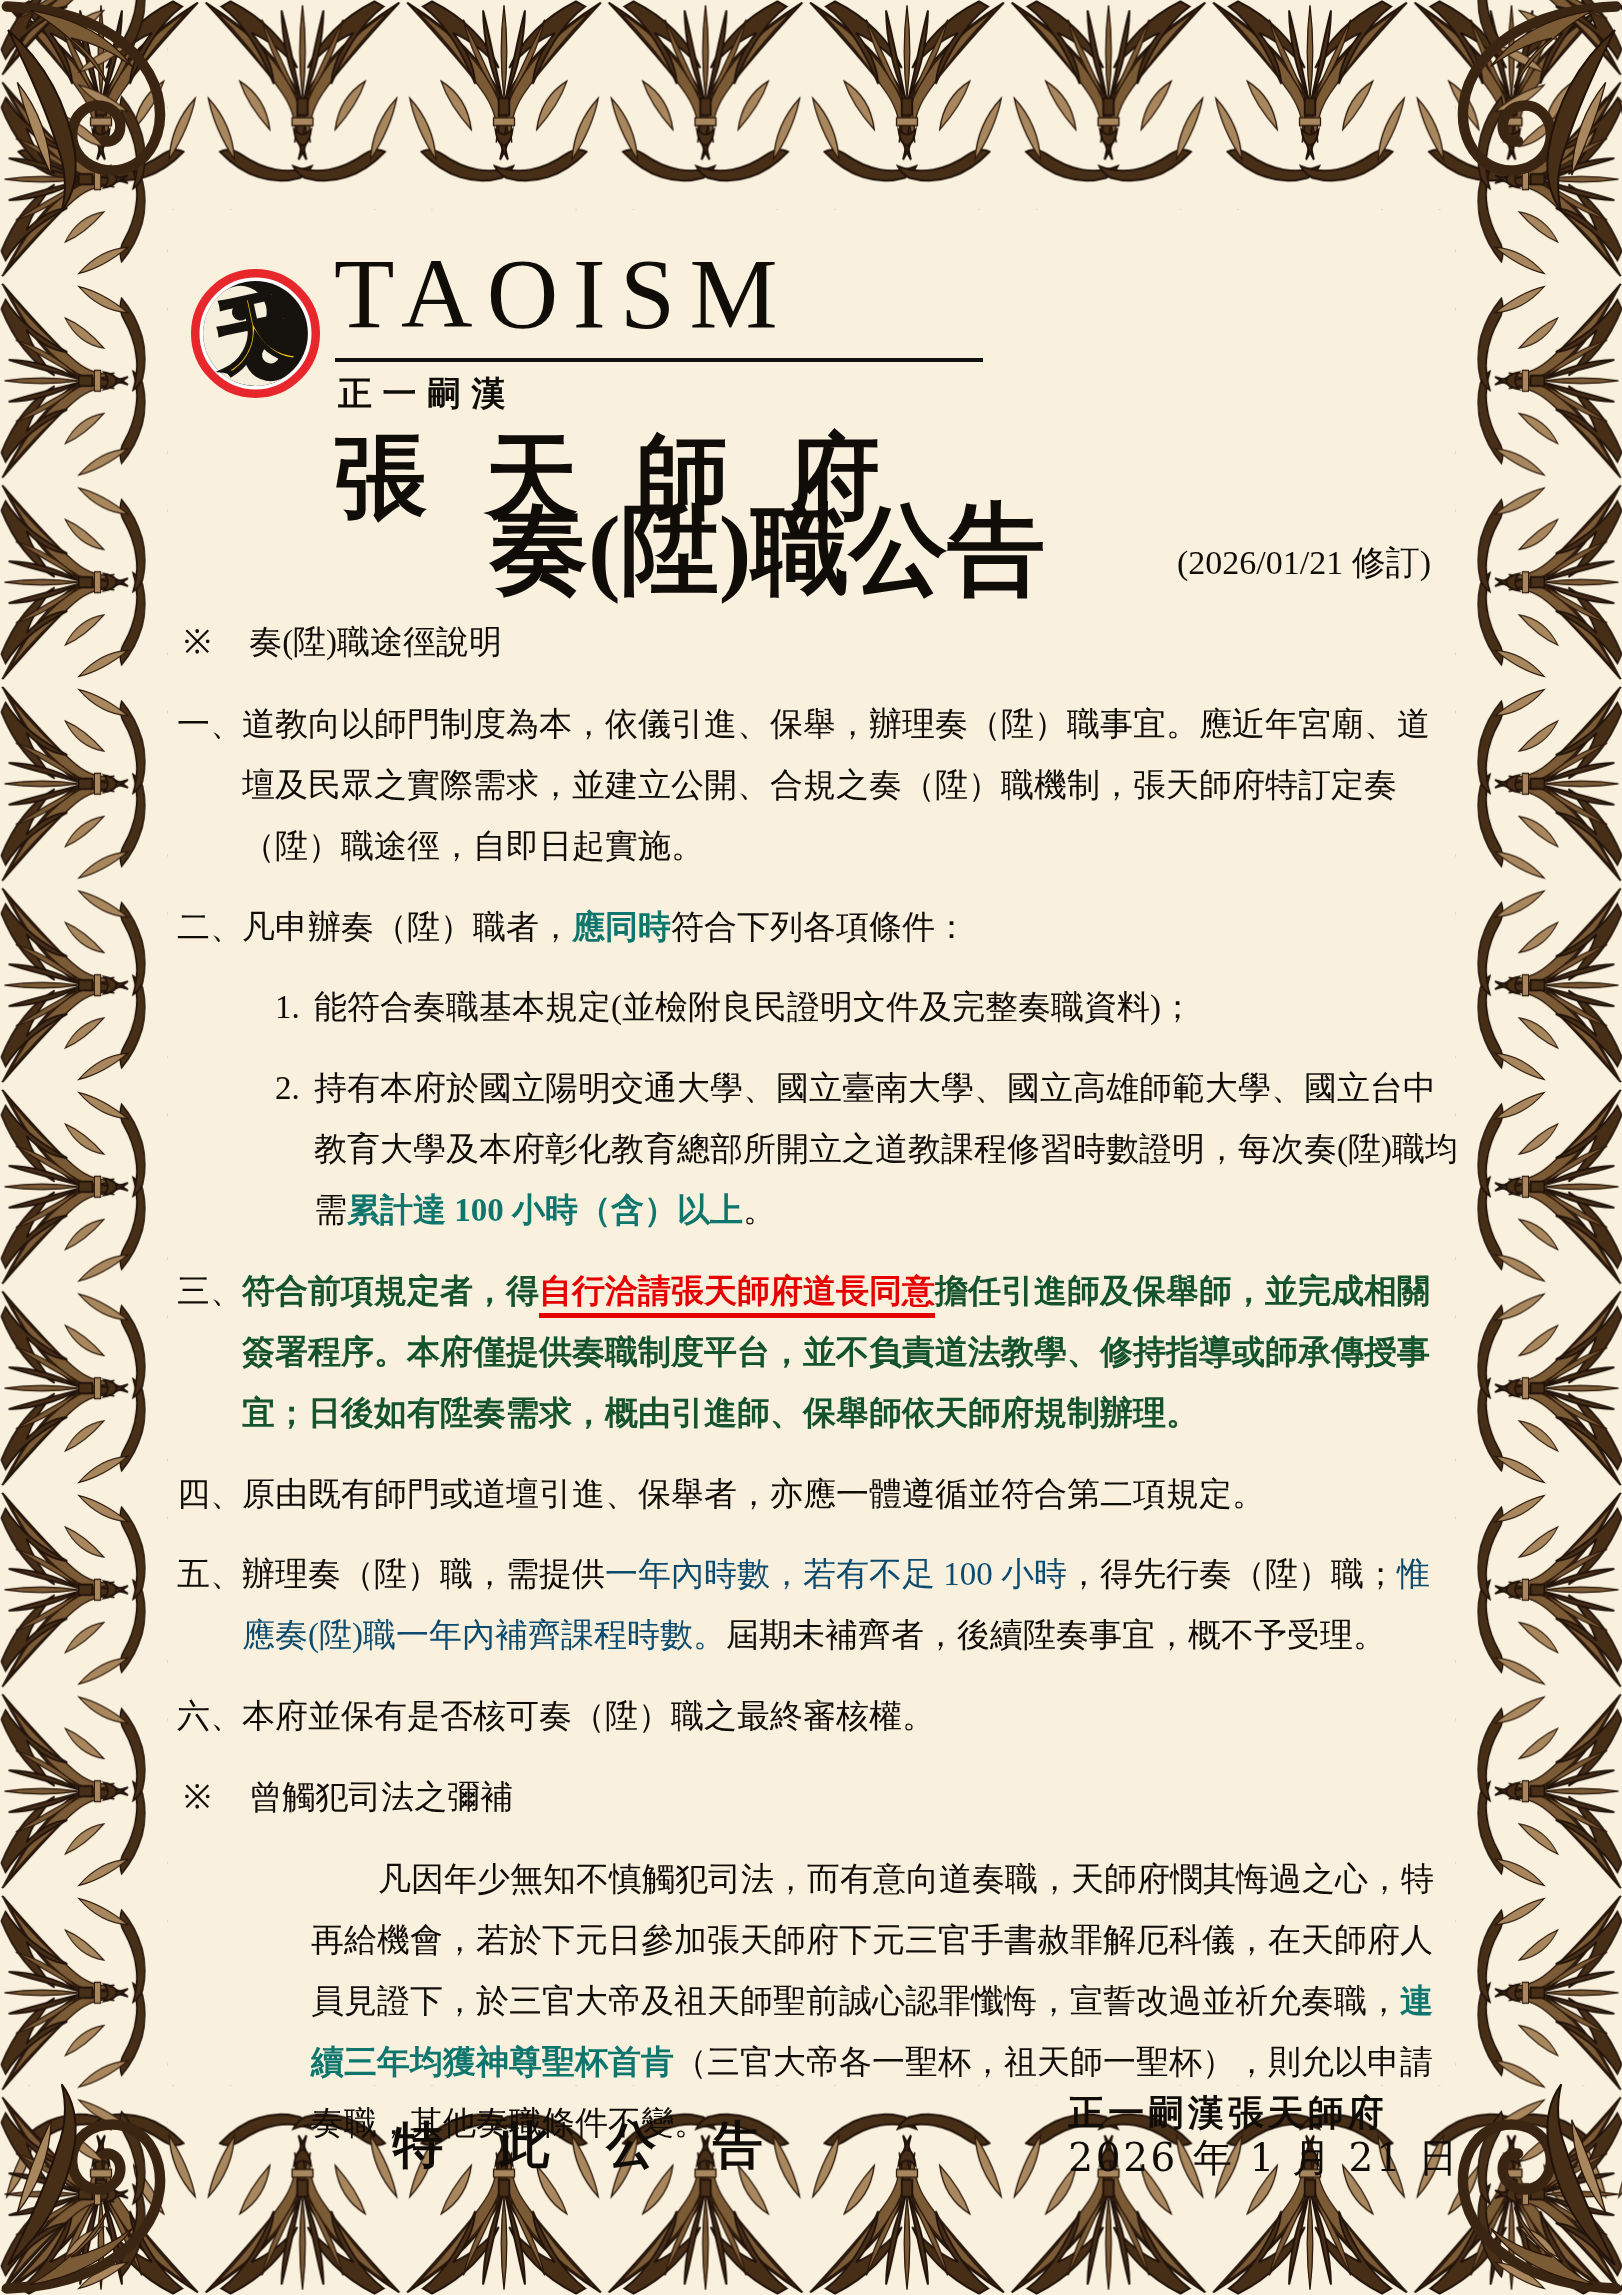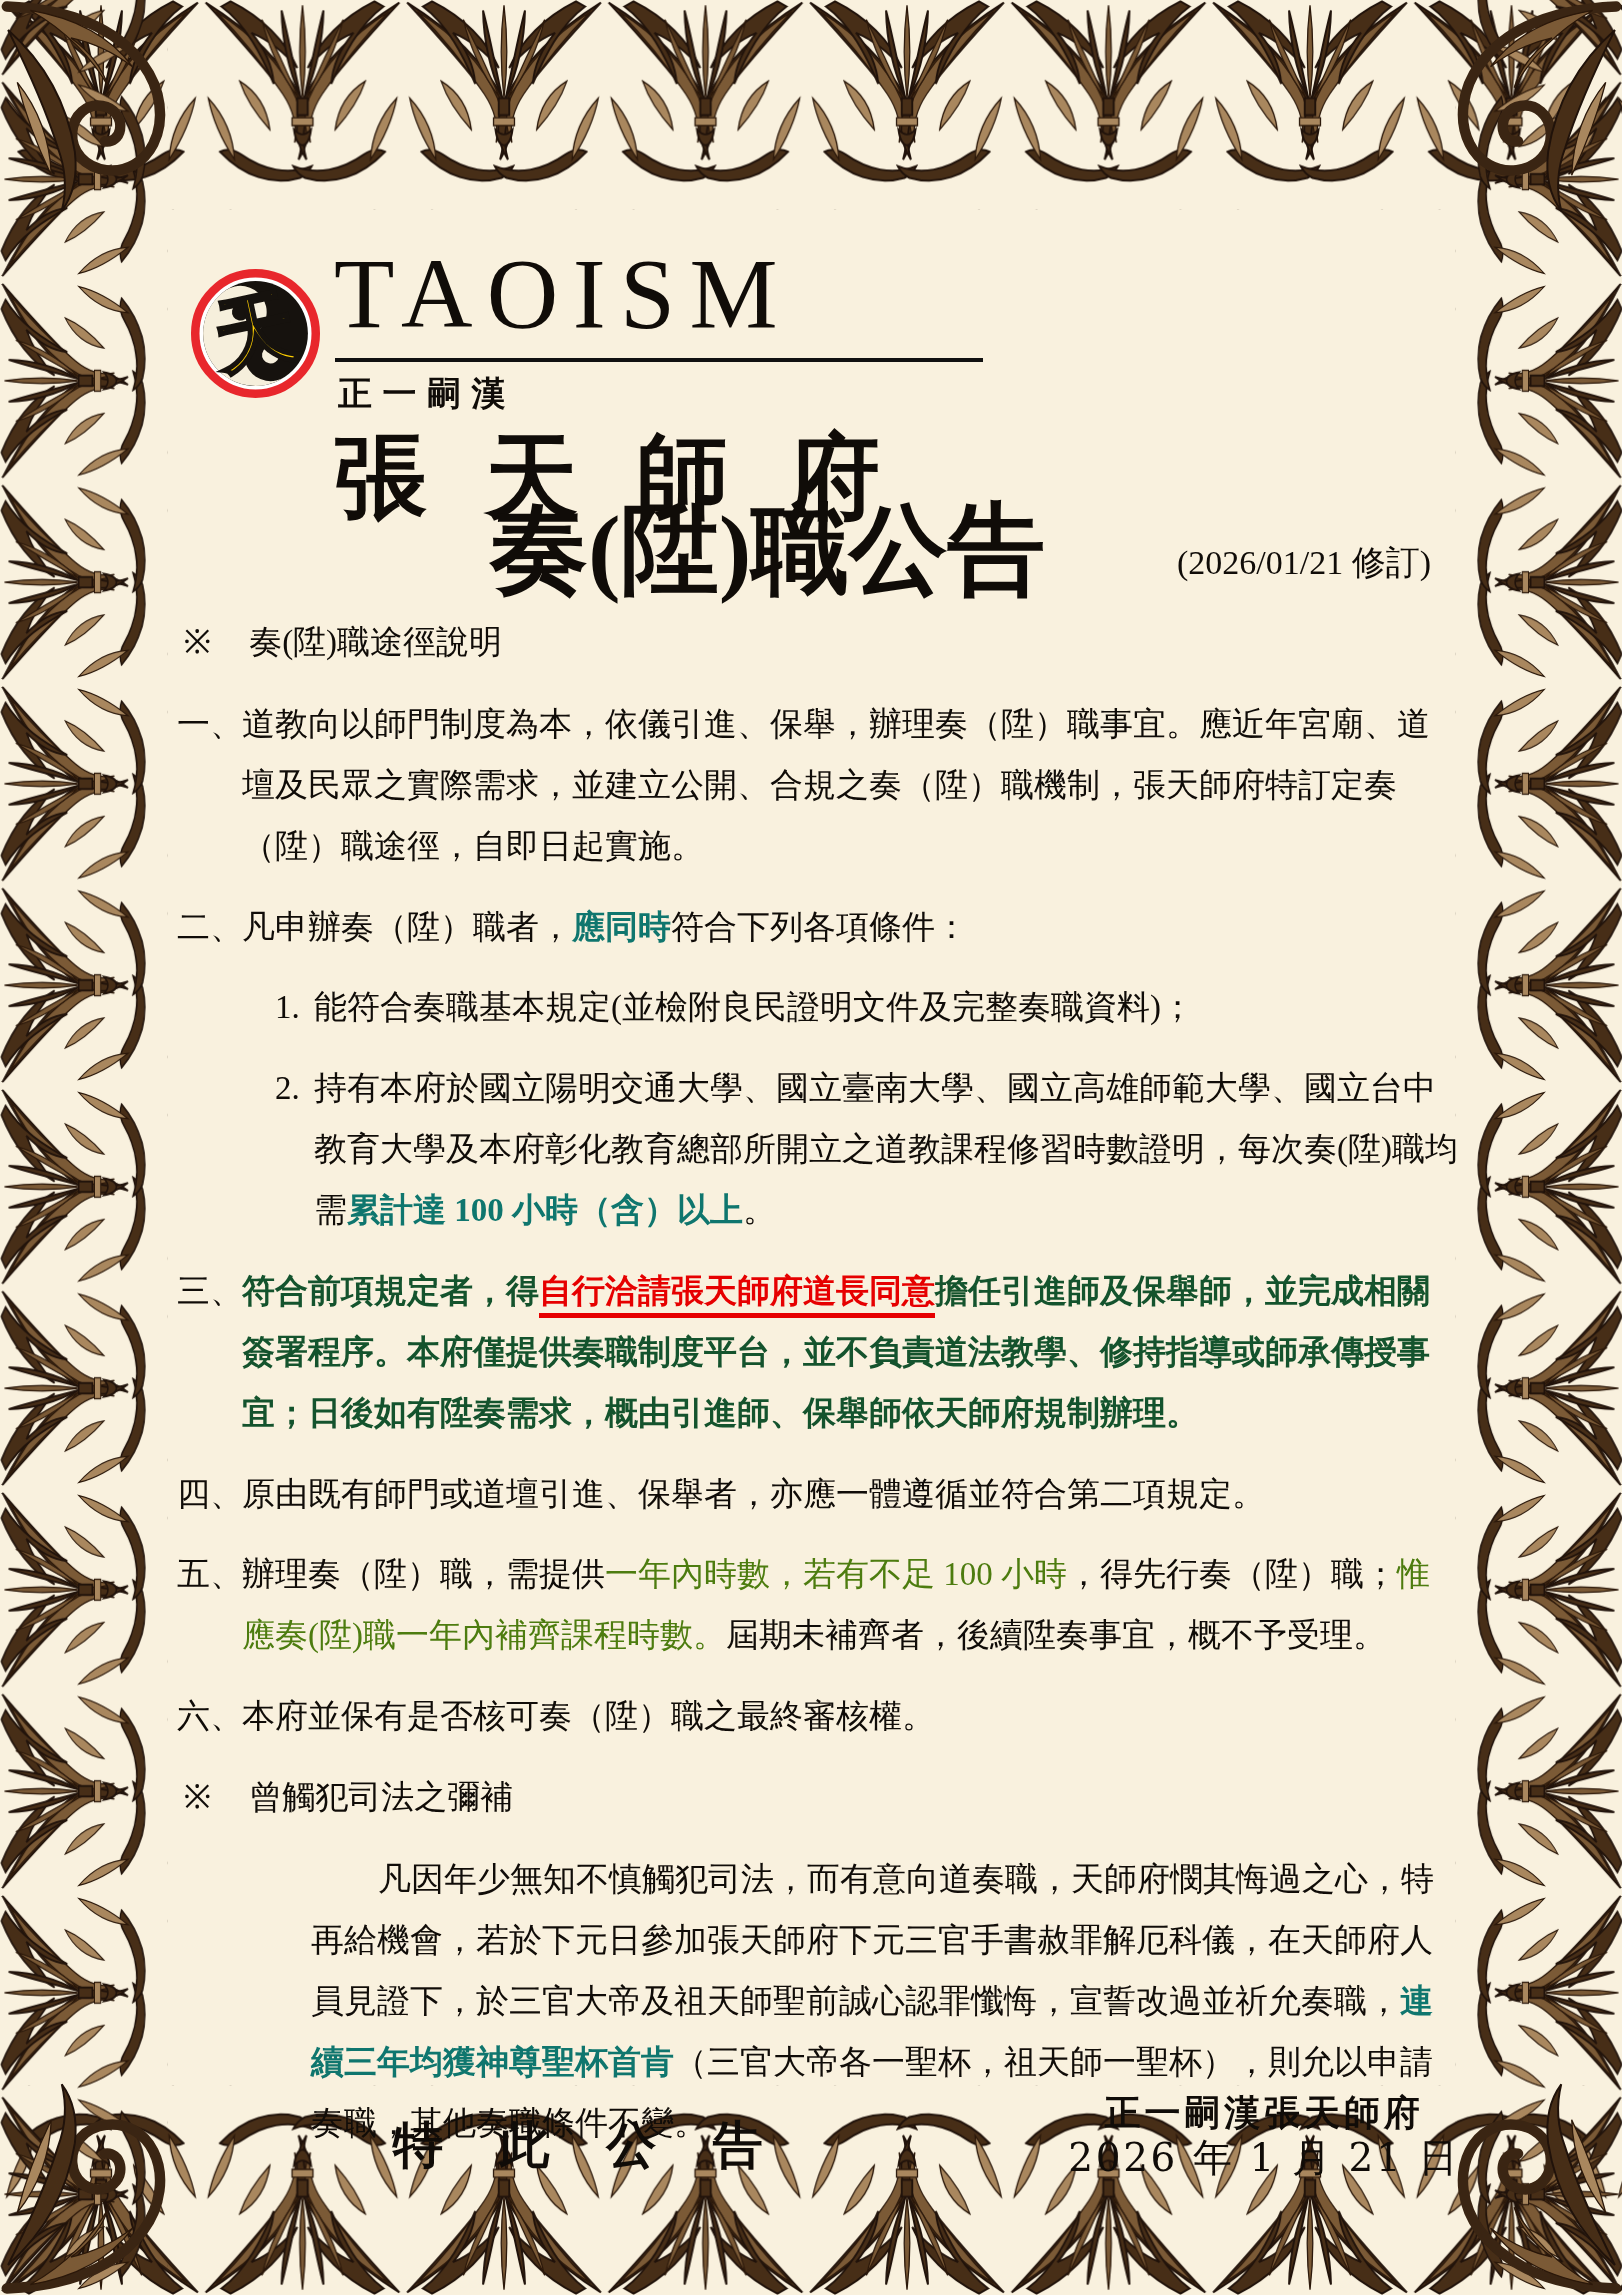--- a/index.html
+++ b/index.html
@@ -24,30 +24,30 @@
   .h-marker{margin-right:38px;}
   .para{position:relative;padding-left:65px;margin:0 0 19.6px 0;}
   .para .marker{position:absolute;left:0;top:0;}
   .list{margin:0 0 19.6px 98px;}
   .li{position:relative;padding-left:39px;margin:0 0 19.6px 0;}
   .li .marker{position:absolute;left:0;top:0;}
   .para-indent{margin-left:69px;text-indent:67px;margin-bottom:0;}
 
   .seg.normal{color:#100c08;}
   .seg.bold{color:#14532d;font-weight:bold;}
-  .seg.red{color:#4d7c0f;}
+  .seg.red{color:#0c4a6e;}
   .seg.red-bold{color:#0f766e;font-weight:bold;}
   .seg.red-bold-underline{color:#e60000;font-weight:bold;text-decoration:underline;
       text-decoration-color:#e60000;text-decoration-thickness:5.2px;text-underline-offset:10.5px;text-align:right;}
 
   .footer-row{display:flex;justify-content:space-between;align-items:flex-end;
       margin-top:-62px;padding-left:216px;gap:16px;}
   .proclamation{font-family:"DejaVu Sans","Liberation Sans",sans-serif;font-weight:900;
       font-size:50px;letter-spacing:19.6px;line-height:1.2;padding-bottom:6.5px;}
-  .signature{text-align:center;line-height:1.2;}
+  .signature{text-align:left;line-height:1.2;}
   .sig-org{font-size:36px;font-weight:bold;letter-spacing:3.9px;}
   .sig-date{font-size:39px;font-family:"DejaVu Serif","Liberation Serif",serif;letter-spacing:2.6px;}
 </style>
 </head>
 <body>
 
 <div class="page">
 
   <svg class="frame" viewBox="0 0 2480 3508" aria-hidden="true">
     <defs>

